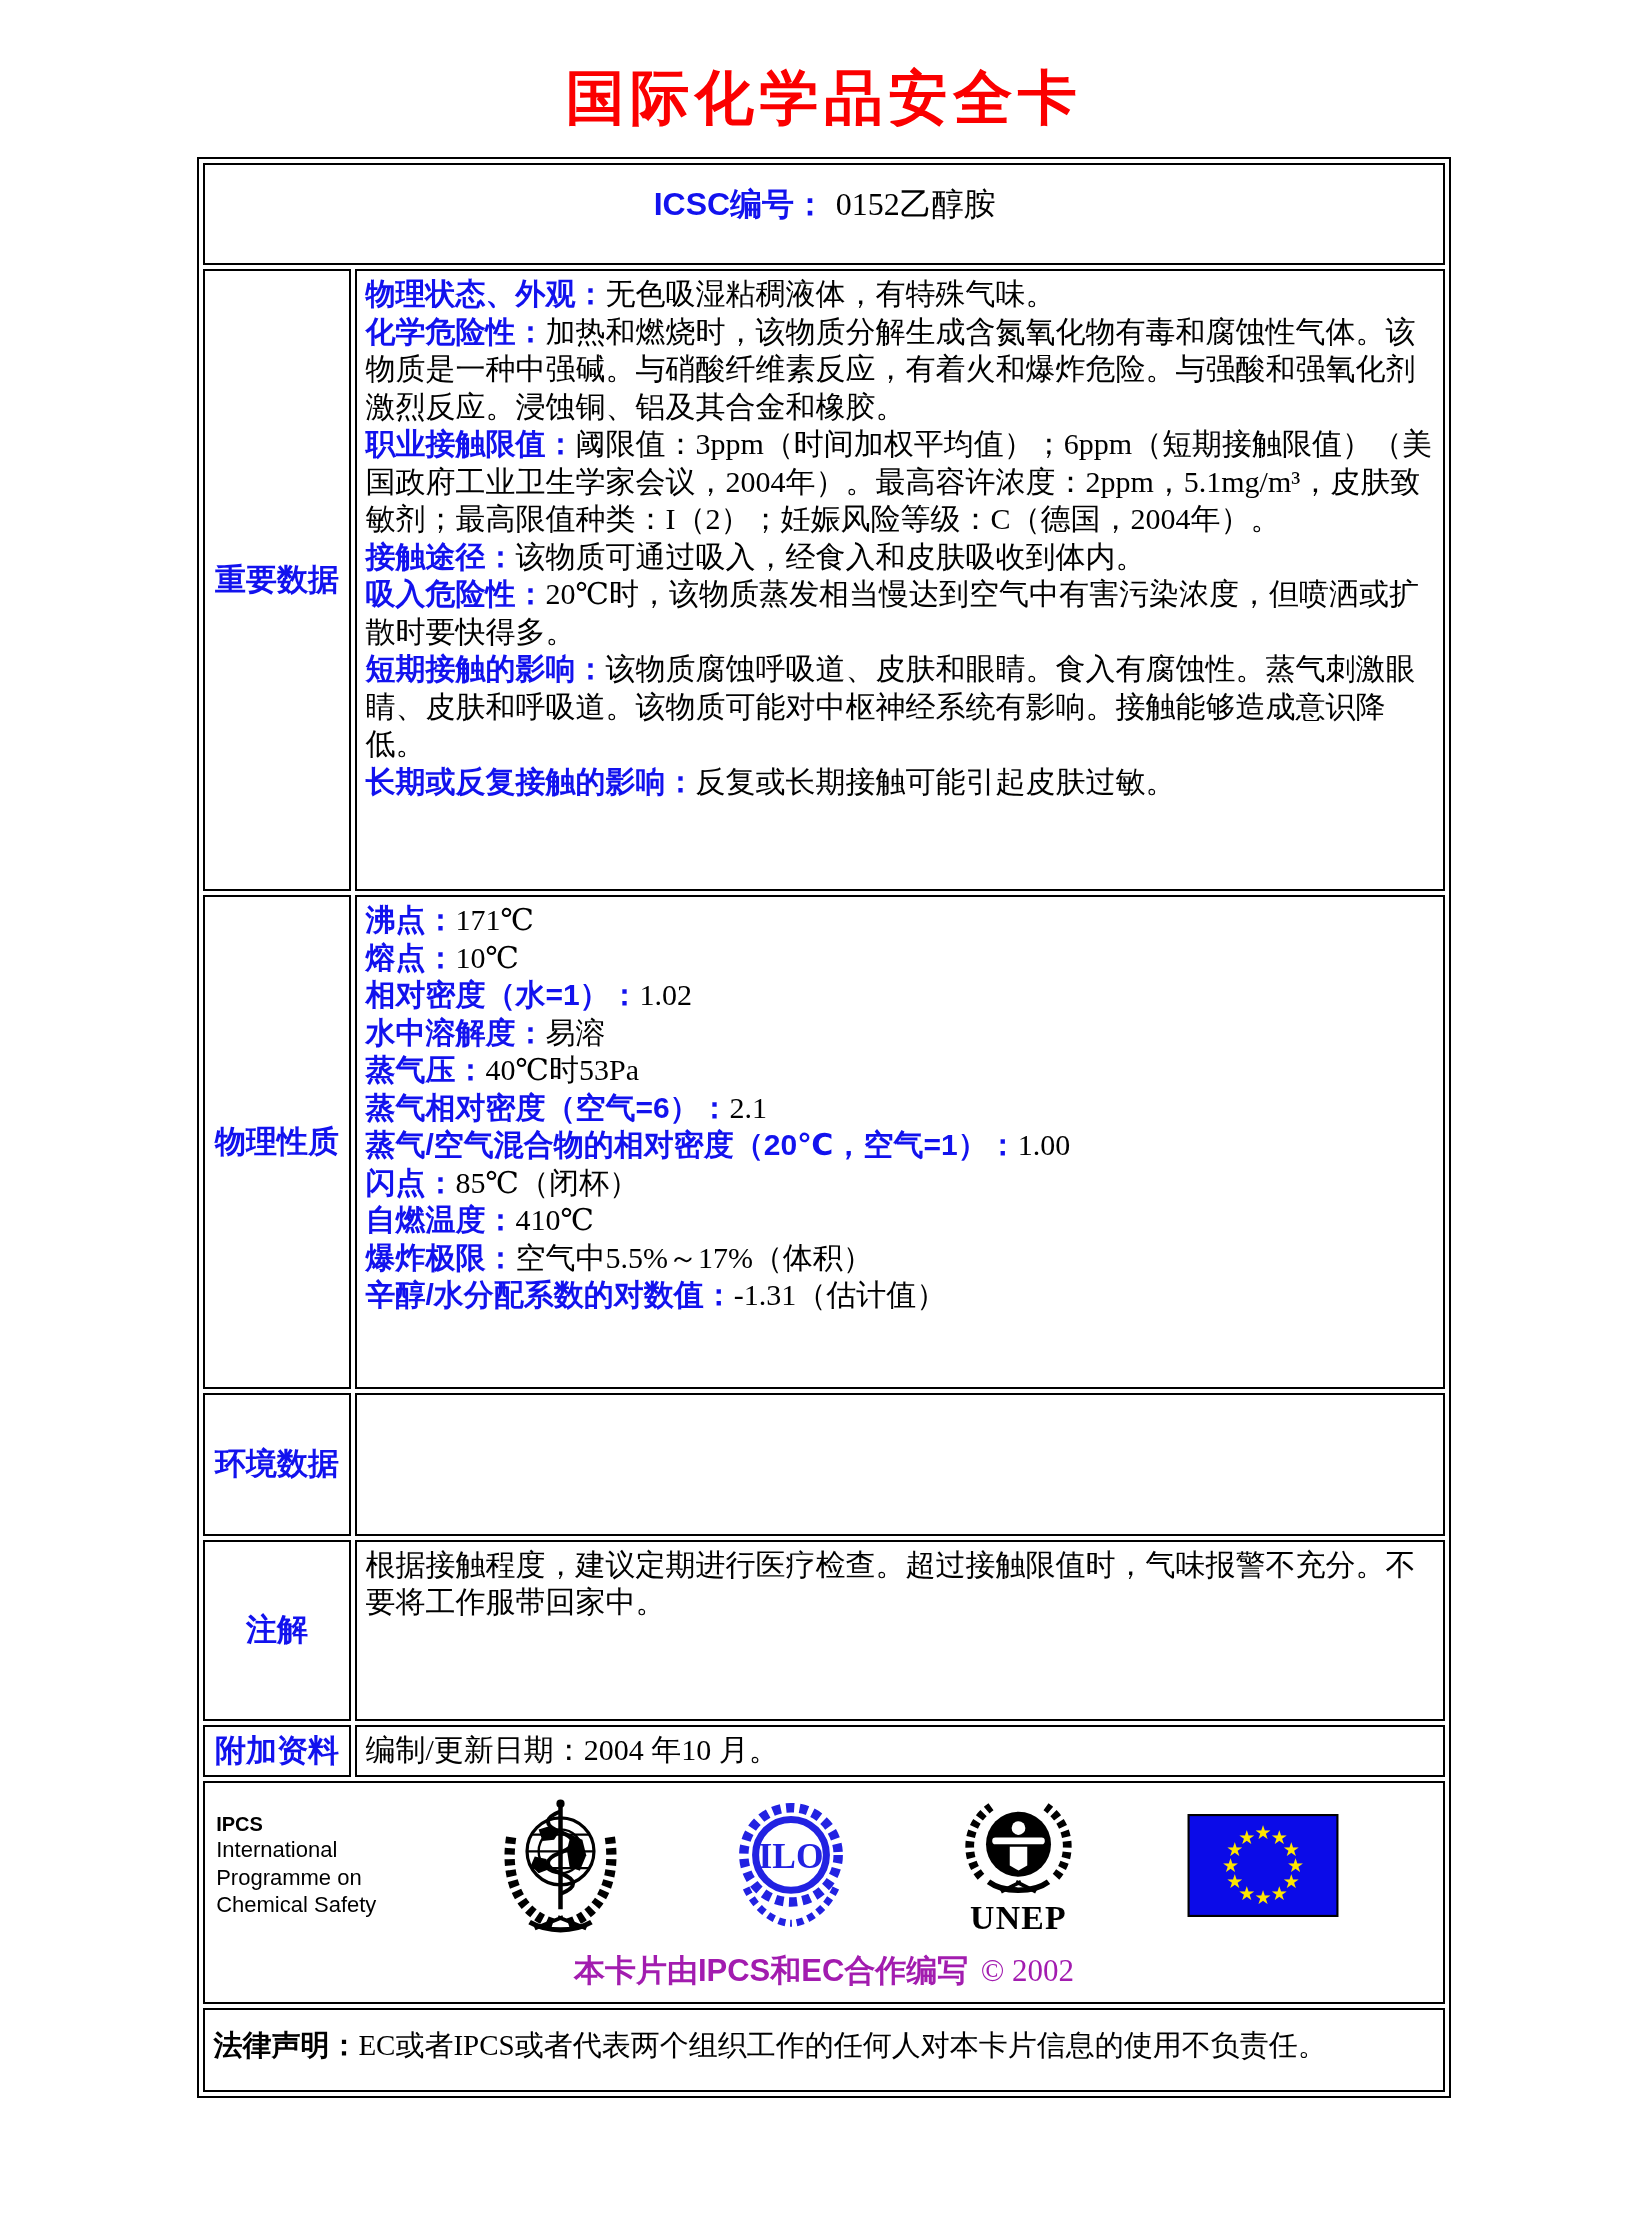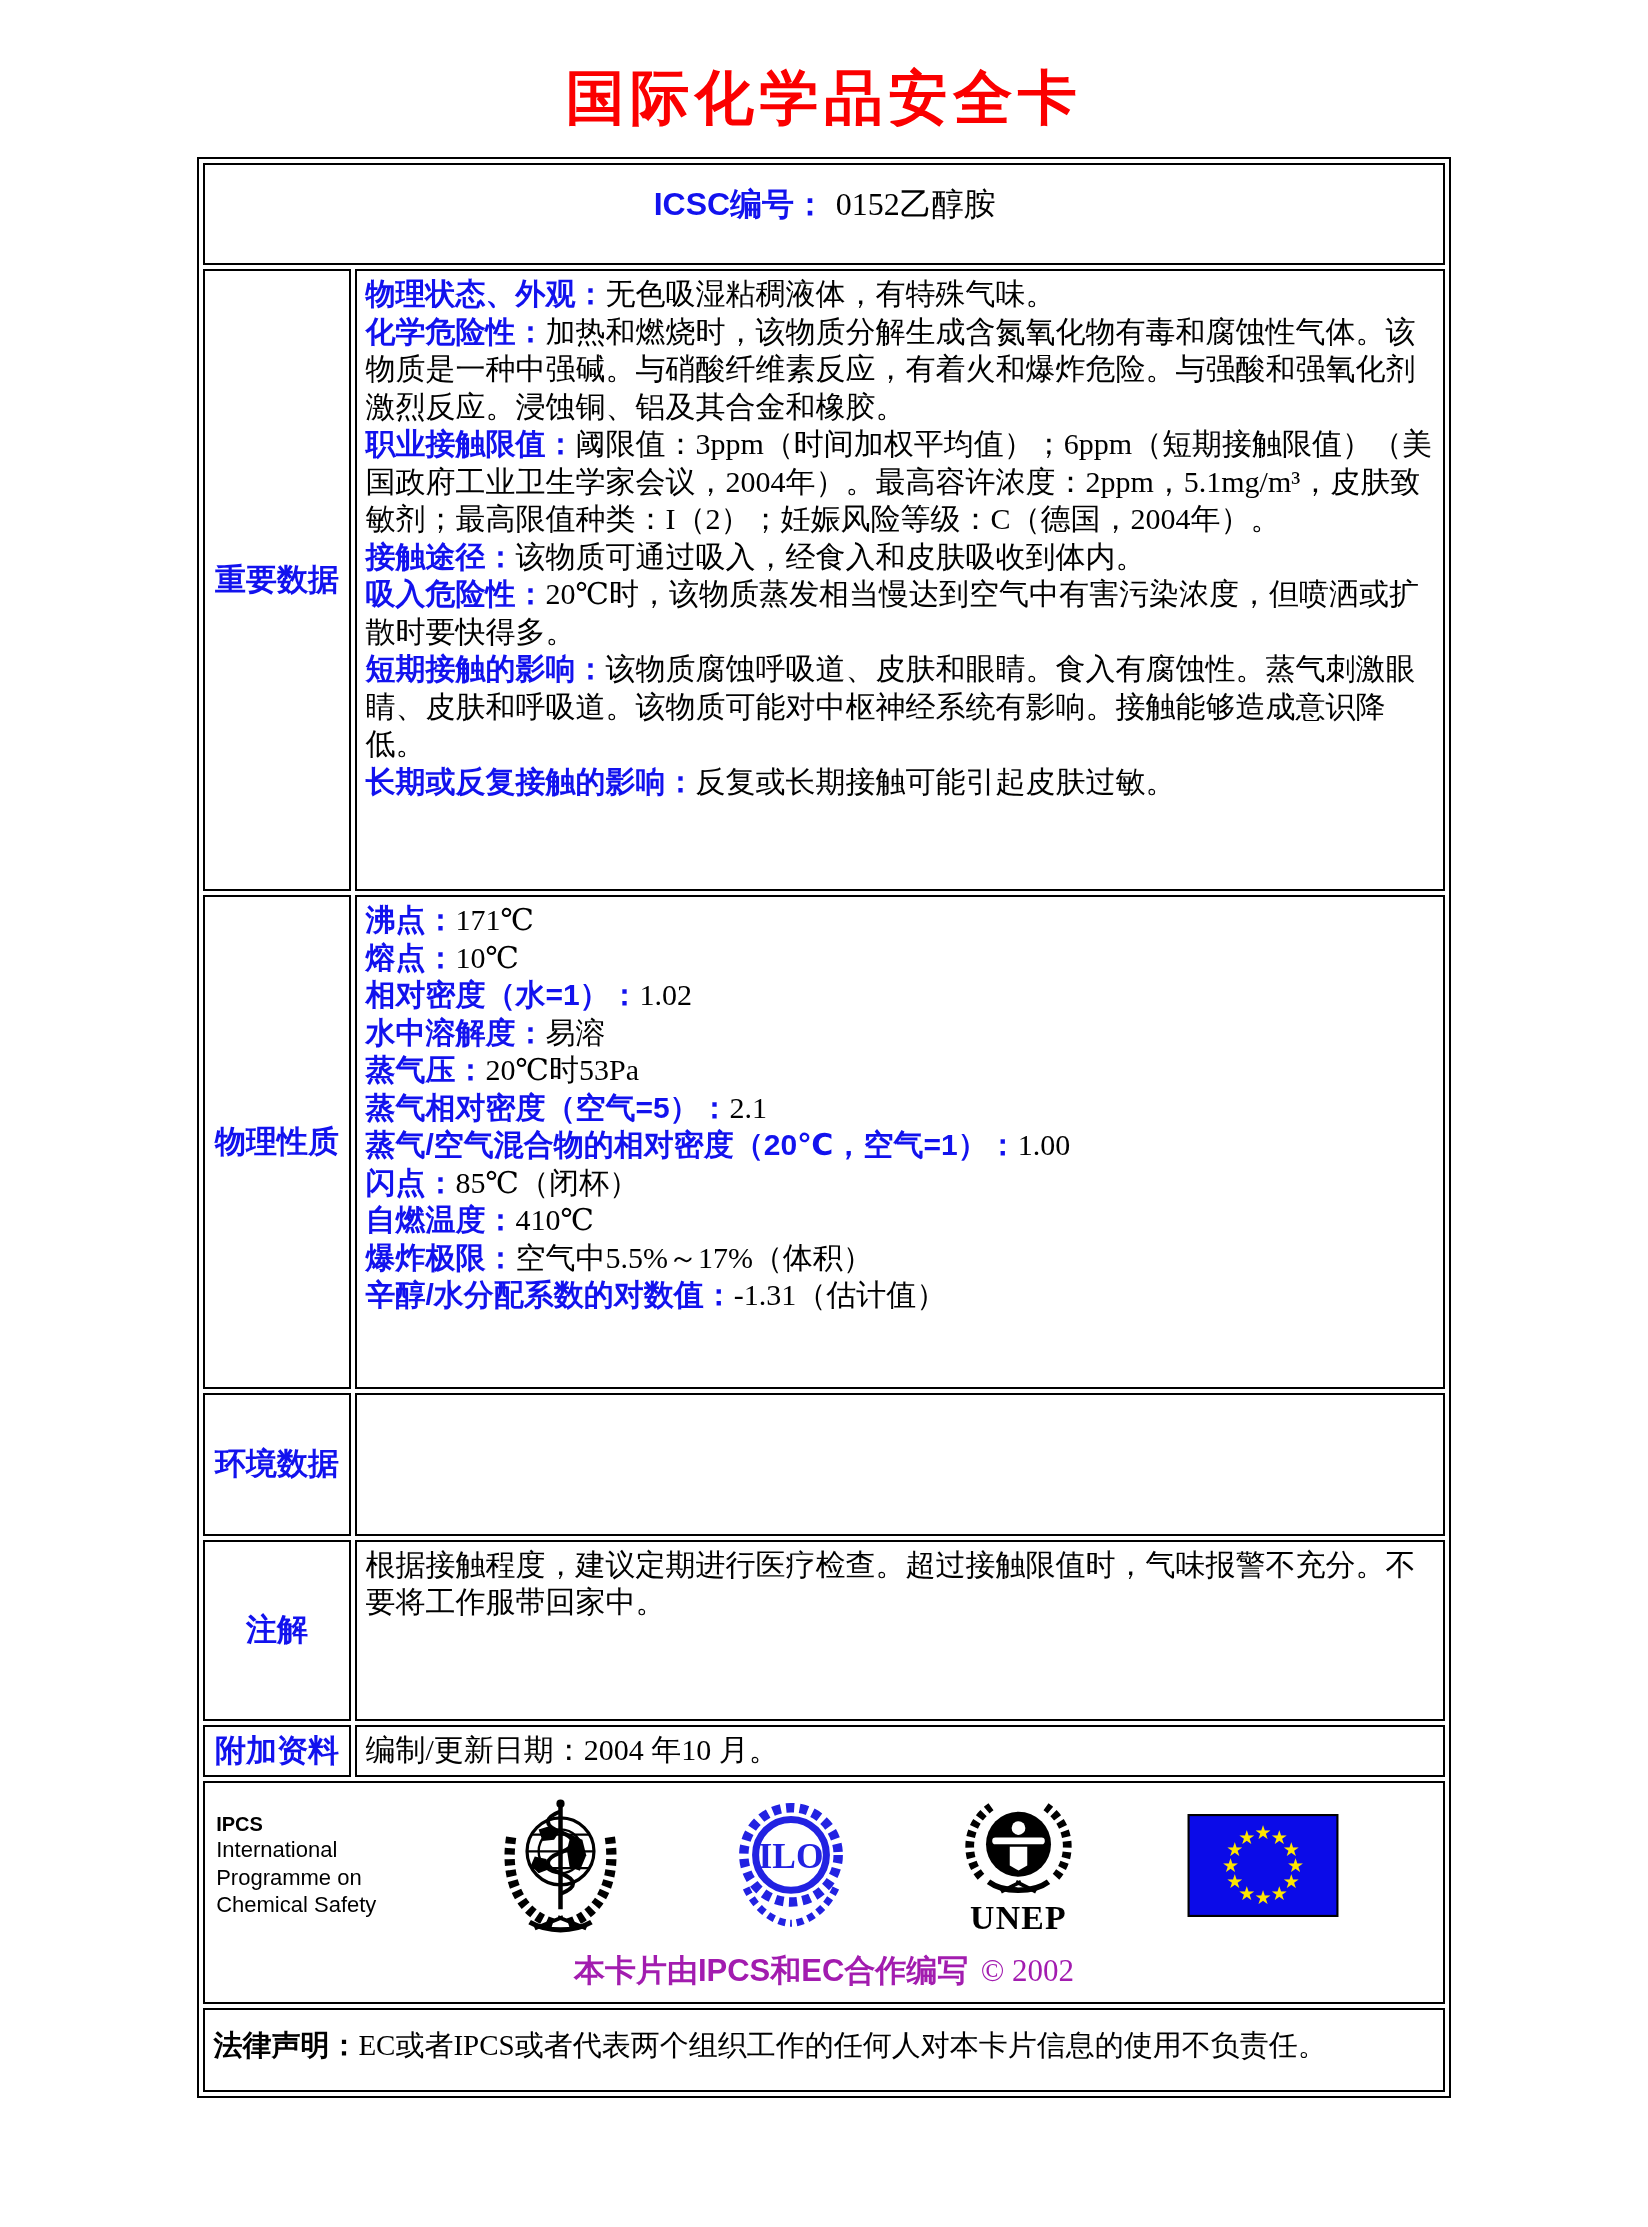--- a/index.html
+++ b/index.html
@@ -138,22 +138,22 @@
     </tr>
 
     <tr>
       <td class="label-cell">物理性质</td>
       <td class="content-cell">
         <div class="mh-physical">
           <p><span class="inline-label">沸点：</span><span>171℃</span></p>
           <p><span class="inline-label">熔点：</span><span>10℃</span></p>
           <p><span class="inline-label">相对密度（水=1）：</span><span>1.02</span></p>
           <p><span class="inline-label">水中溶解度：</span><span>易溶</span></p>
-          <p><span class="inline-label">蒸气压：</span><span>20℃时53Pa</span></p>
-          <p><span class="inline-label">蒸气相对密度（空气=5）：</span><span>2.1</span></p>
+          <p><span class="inline-label">蒸气压：</span><span>40℃时53Pa</span></p>
+          <p><span class="inline-label">蒸气相对密度（空气=6）：</span><span>2.1</span></p>
           <p><span class="inline-label">蒸气/空气混合物的相对密度（20℃，空气=1）：</span><span>1.00</span></p>
           <p><span class="inline-label">闪点：</span><span>85℃（闭杯）</span></p>
           <p><span class="inline-label">自燃温度：</span><span>410℃</span></p>
           <p><span class="inline-label">爆炸极限：</span><span>空气中5.5%～17%（体积）</span></p>
           <p><span class="inline-label">辛醇/水分配系数的对数值：</span><span>-1.31（估计值）</span></p>
         </div>
       </td>
     </tr>
 
     <tr>

